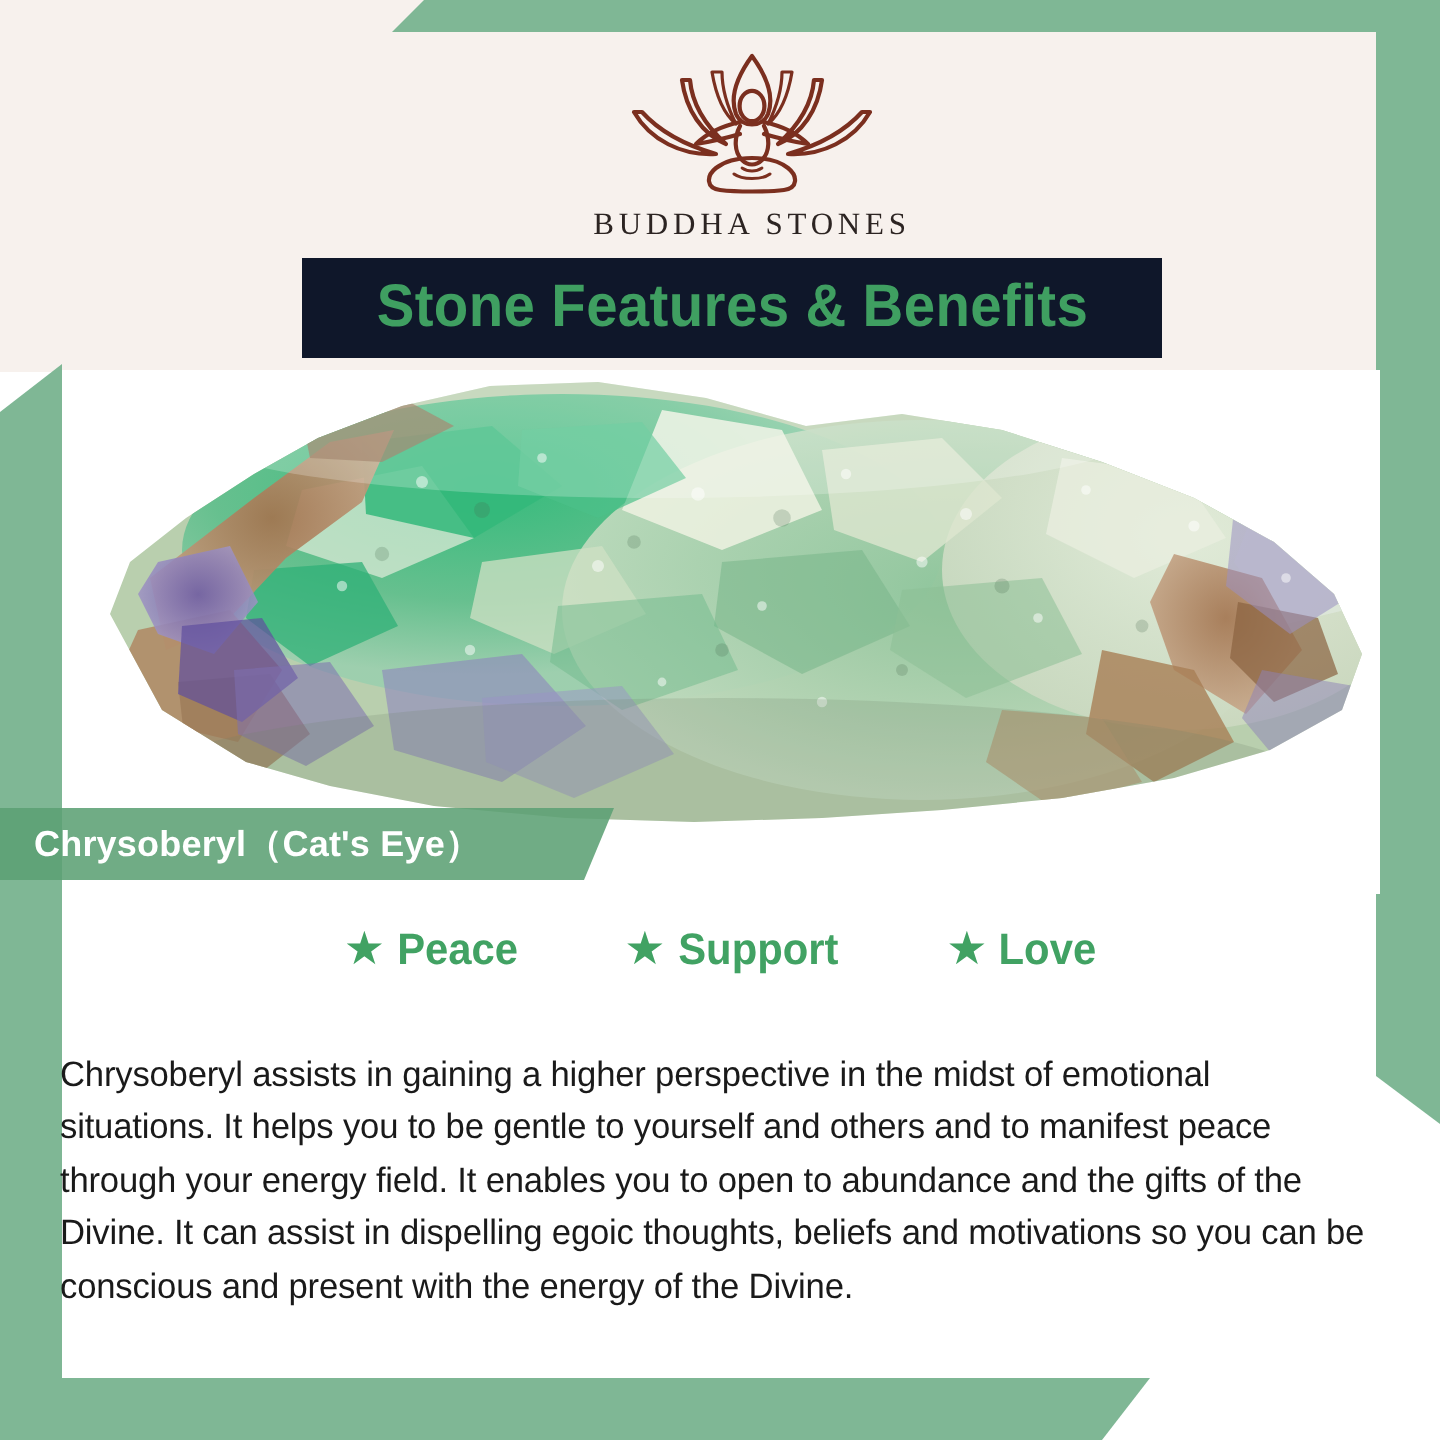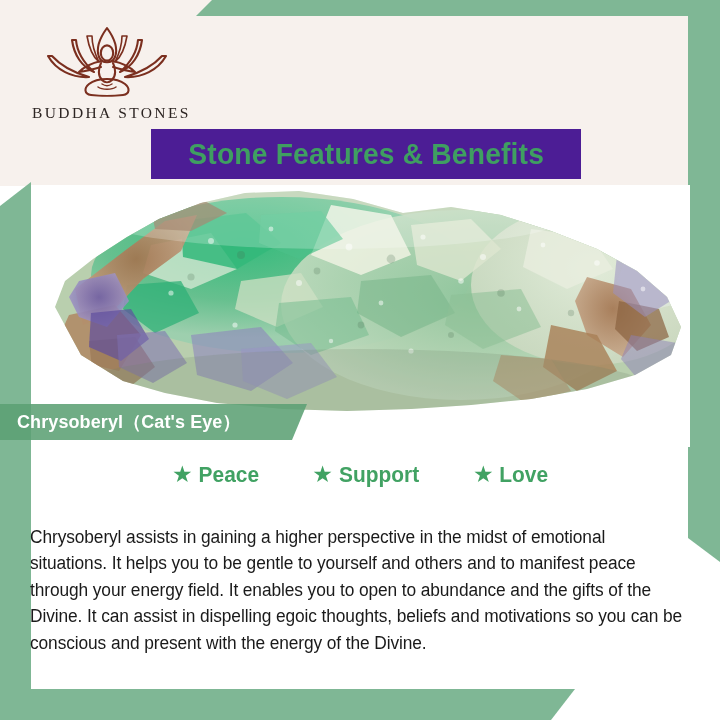--- a/index.html
+++ b/index.html
@@ -66,21 +66,21 @@
     background: #f7f1ed;
   }
 
   .logo-wrap {
     position: absolute;
     left: 0;
     right: 0;
     top: 22px;
     display: flex;
     flex-direction: column;
-    align-items: flex-start;
+    align-items: center;
     padding-left: 32px;
   }
   .logo-mark {
     width: 150px;
     height: 76px;
     display: block;
   }
   .logo-word {
     margin-top: 6px;
     font-family: "Liberation Serif", serif;
@@ -90,21 +90,21 @@
     font-weight: 400;
   }
 
   
   .title-banner {
     position: absolute;
     left: 151px;
     top: 129px;
     width: 430px;
     height: 50px;
-    background: #4c1d95;
+    background: #0f172a;
     display: flex;
     align-items: center;
     justify-content: center;
   }
   .title-text {
     font-family: "Liberation Sans Narrow", "Liberation Sans", sans-serif;
     font-weight: 700;
     font-size: 30px;
     color: #3f9f61;
     letter-spacing: 0.2px;

